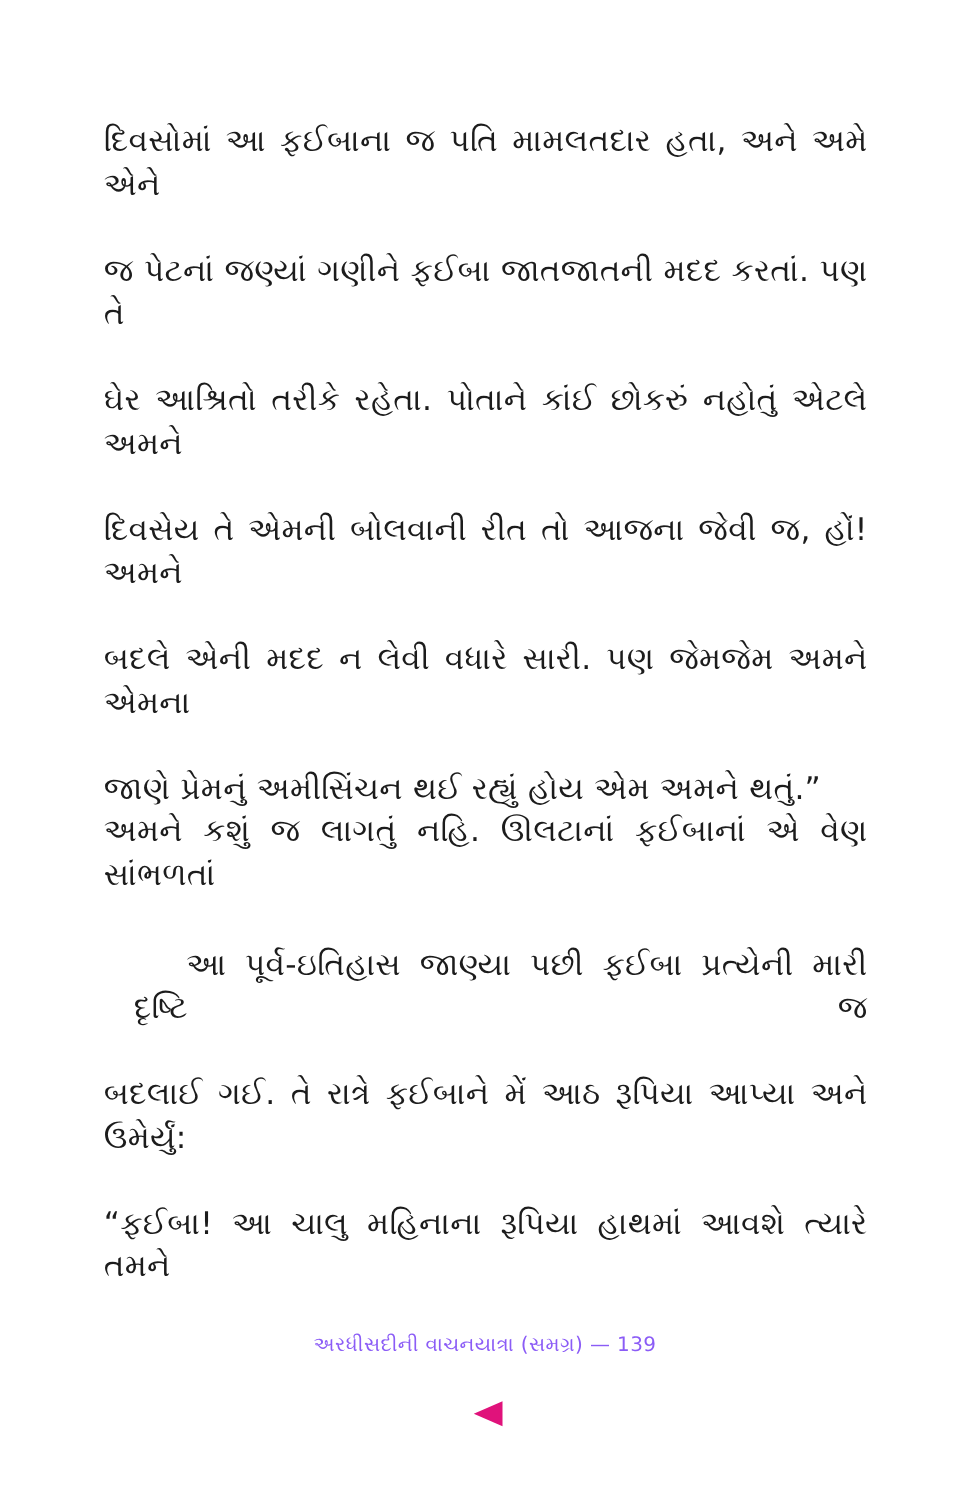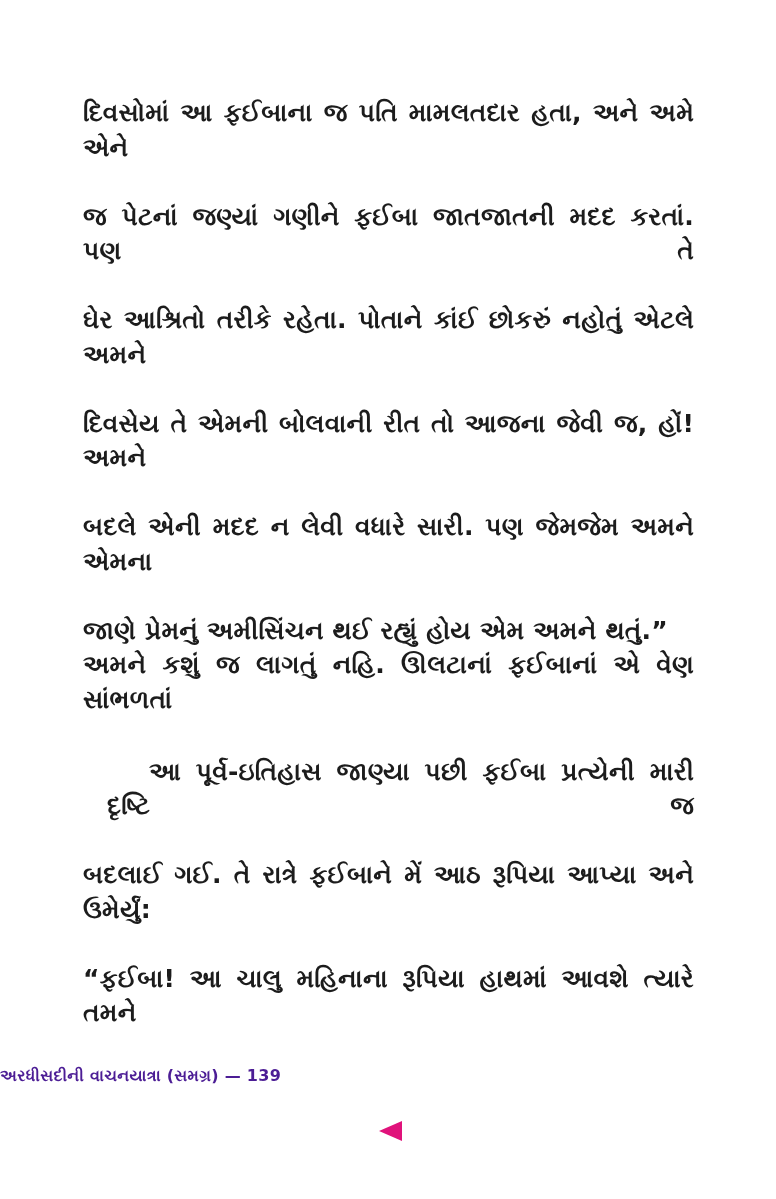--- a/index.html
+++ b/index.html
@@ -3,21 +3,20 @@
 <meta charset="utf-8">
 <style>
   html, body { margin: 0; padding: 0; background: #ffffff; }
   .page {
     position: relative;
     width: 776px;
     height: 1199px;
     background: #ffffff;
     overflow: hidden;
     font-family: "DejaVu Sans", sans-serif;
-    font-weight: bold;
   }
   .text-block {
     position: absolute;
     left: 83px;
     top: 96px;
     width: 611px;
     font-size: 25px;
     line-height: 34.5px;
     color: #1c1c1c;
     letter-spacing: 0.2px;
@@ -25,23 +24,23 @@
   .para { margin: 0 0 3px 0; }
   .para.indent .line:first-child { text-indent: 42px; margin-left: 24px; }
   .line { text-align: justify; white-space: normal; }
   
   .line.just::after { content: ""; display: inline-block; width: 100%; height: 0; }
   .footer {
     position: absolute;
     top: 1066px;
     left: 0;
     width: 776px;
-    text-align: left;
+    text-align: center;
     font-size: 16px;
-    color: #4c1d95;
+    color: #8b5cf6;
     letter-spacing: 0.3px;
   }
   .prev-arrow {
     position: absolute;
     left: 379px;
     top: 1121px;
     width: 0;
     height: 0;
     border-top: 10px solid transparent;
     border-bottom: 10px solid transparent;

